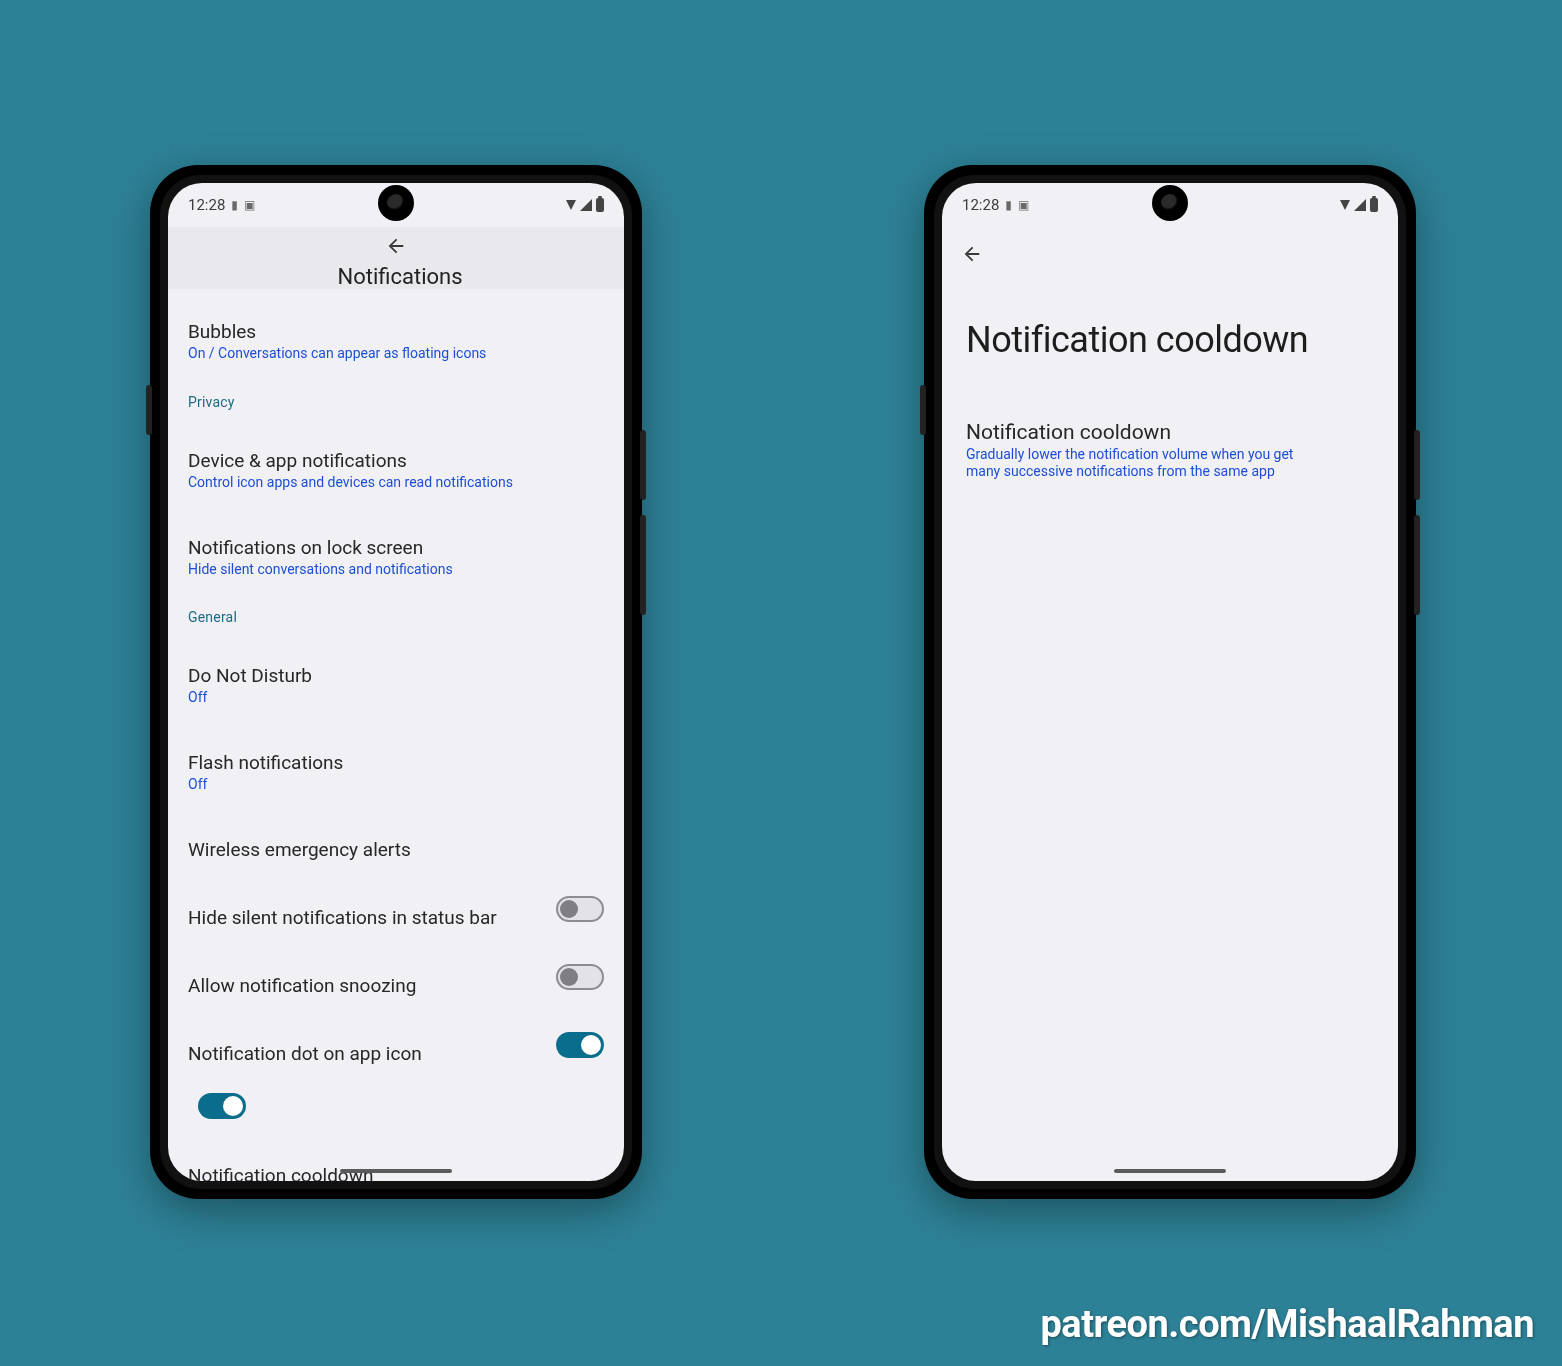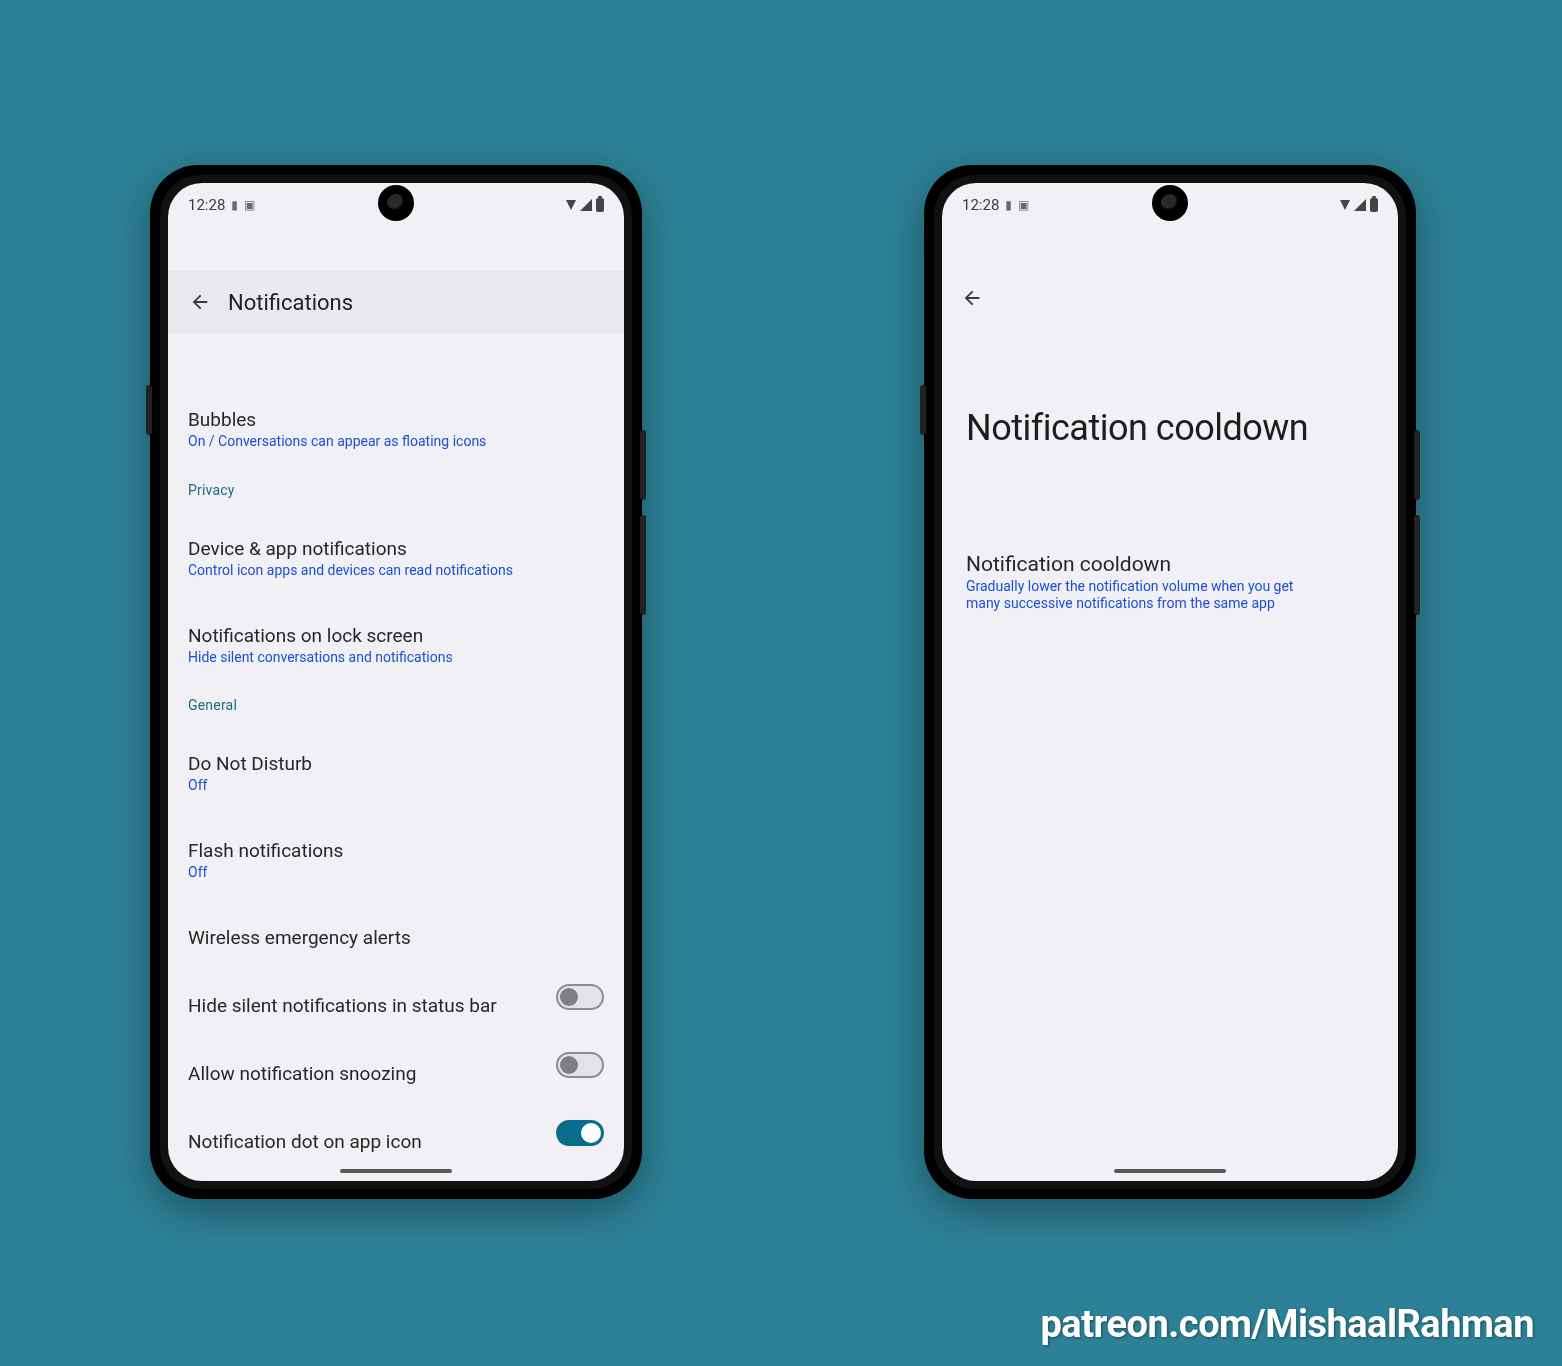--- a/index.html
+++ b/index.html
@@ -34,21 +34,20 @@
     overflow: hidden;
   }
   .screen {
     position: absolute;
     inset: 8px;
     background: #f1f0f4;
     border-radius: 34px;
     overflow: hidden;
     display: flex;
     flex-direction: column;
-    gap: 44px;
   }
   
   .side-btn { position:absolute; background:#222; border-radius:6px; }
   .side-btn.r1 { right:-4px; top:265px; width:6px; height:70px; }
   .side-btn.r2 { right:-4px; top:350px; width:6px; height:100px; }
   .side-btn.l1 { left:-4px; top:220px; width:6px; height:50px; }
 
   .camera-notch {
     position: absolute;
     top: 10px; left: 50%; transform: translateX(-50%);
@@ -104,20 +103,21 @@
     top:-2px; left:2px; width:4px; height:2px;
     background:#444; border-radius:1px;
   }
 
   
   .header {
     display:flex; align-items:center;
     height: 62px;
     padding: 0 12px;
     background: #e9e8ec;
+    flex-direction: column;
   }
   .back-btn {
     width: 40px; height: 40px;
     display:flex; align-items:center; justify-content:center;
     border-radius: 20px;
     color:#3a3a3a;
   }
   .header-title { font-size: 22px; color:#222; margin-left: 8px; font-weight:400;}
   .content { flex:1; overflow-y:auto; }
 

